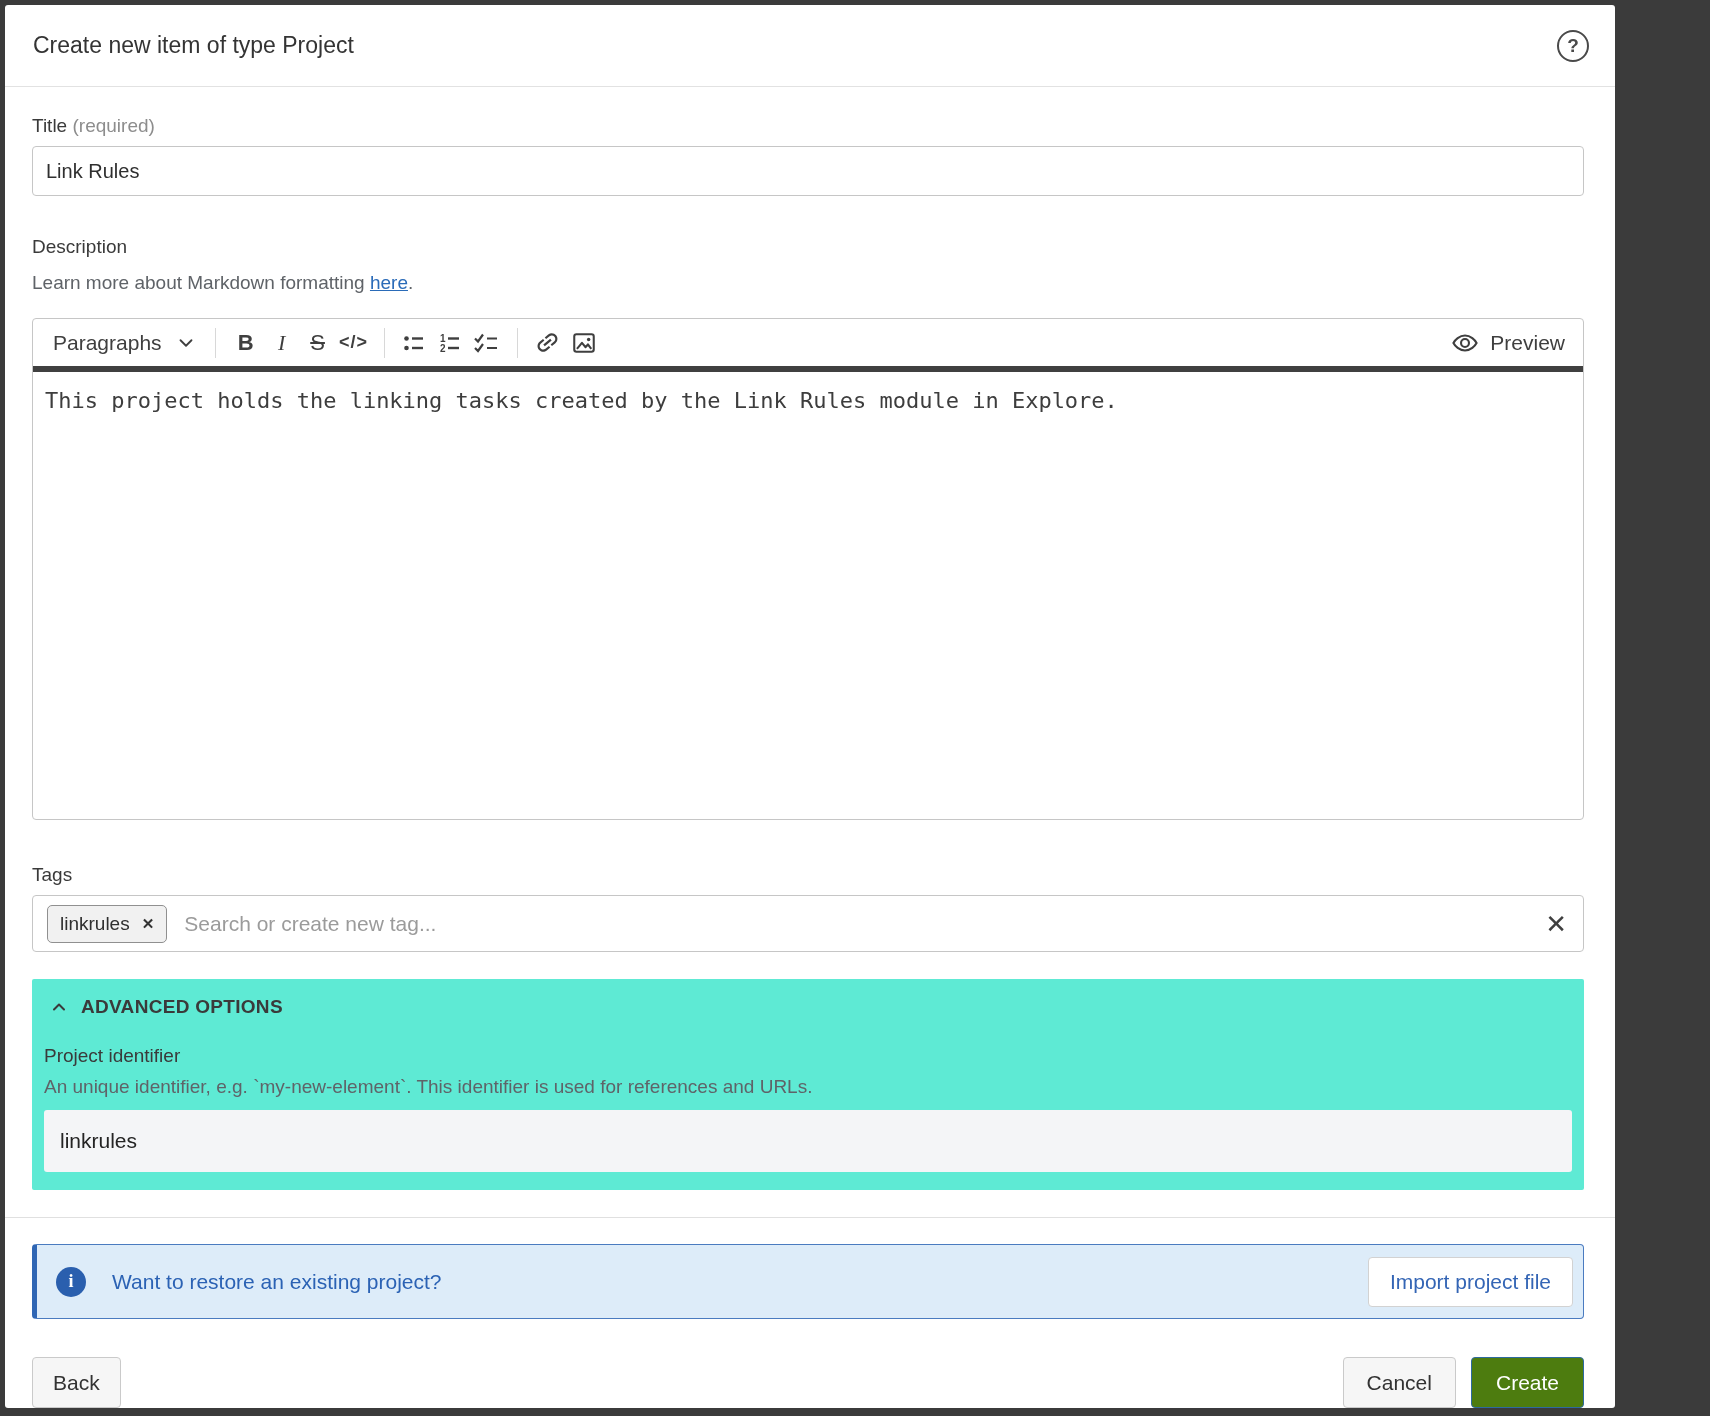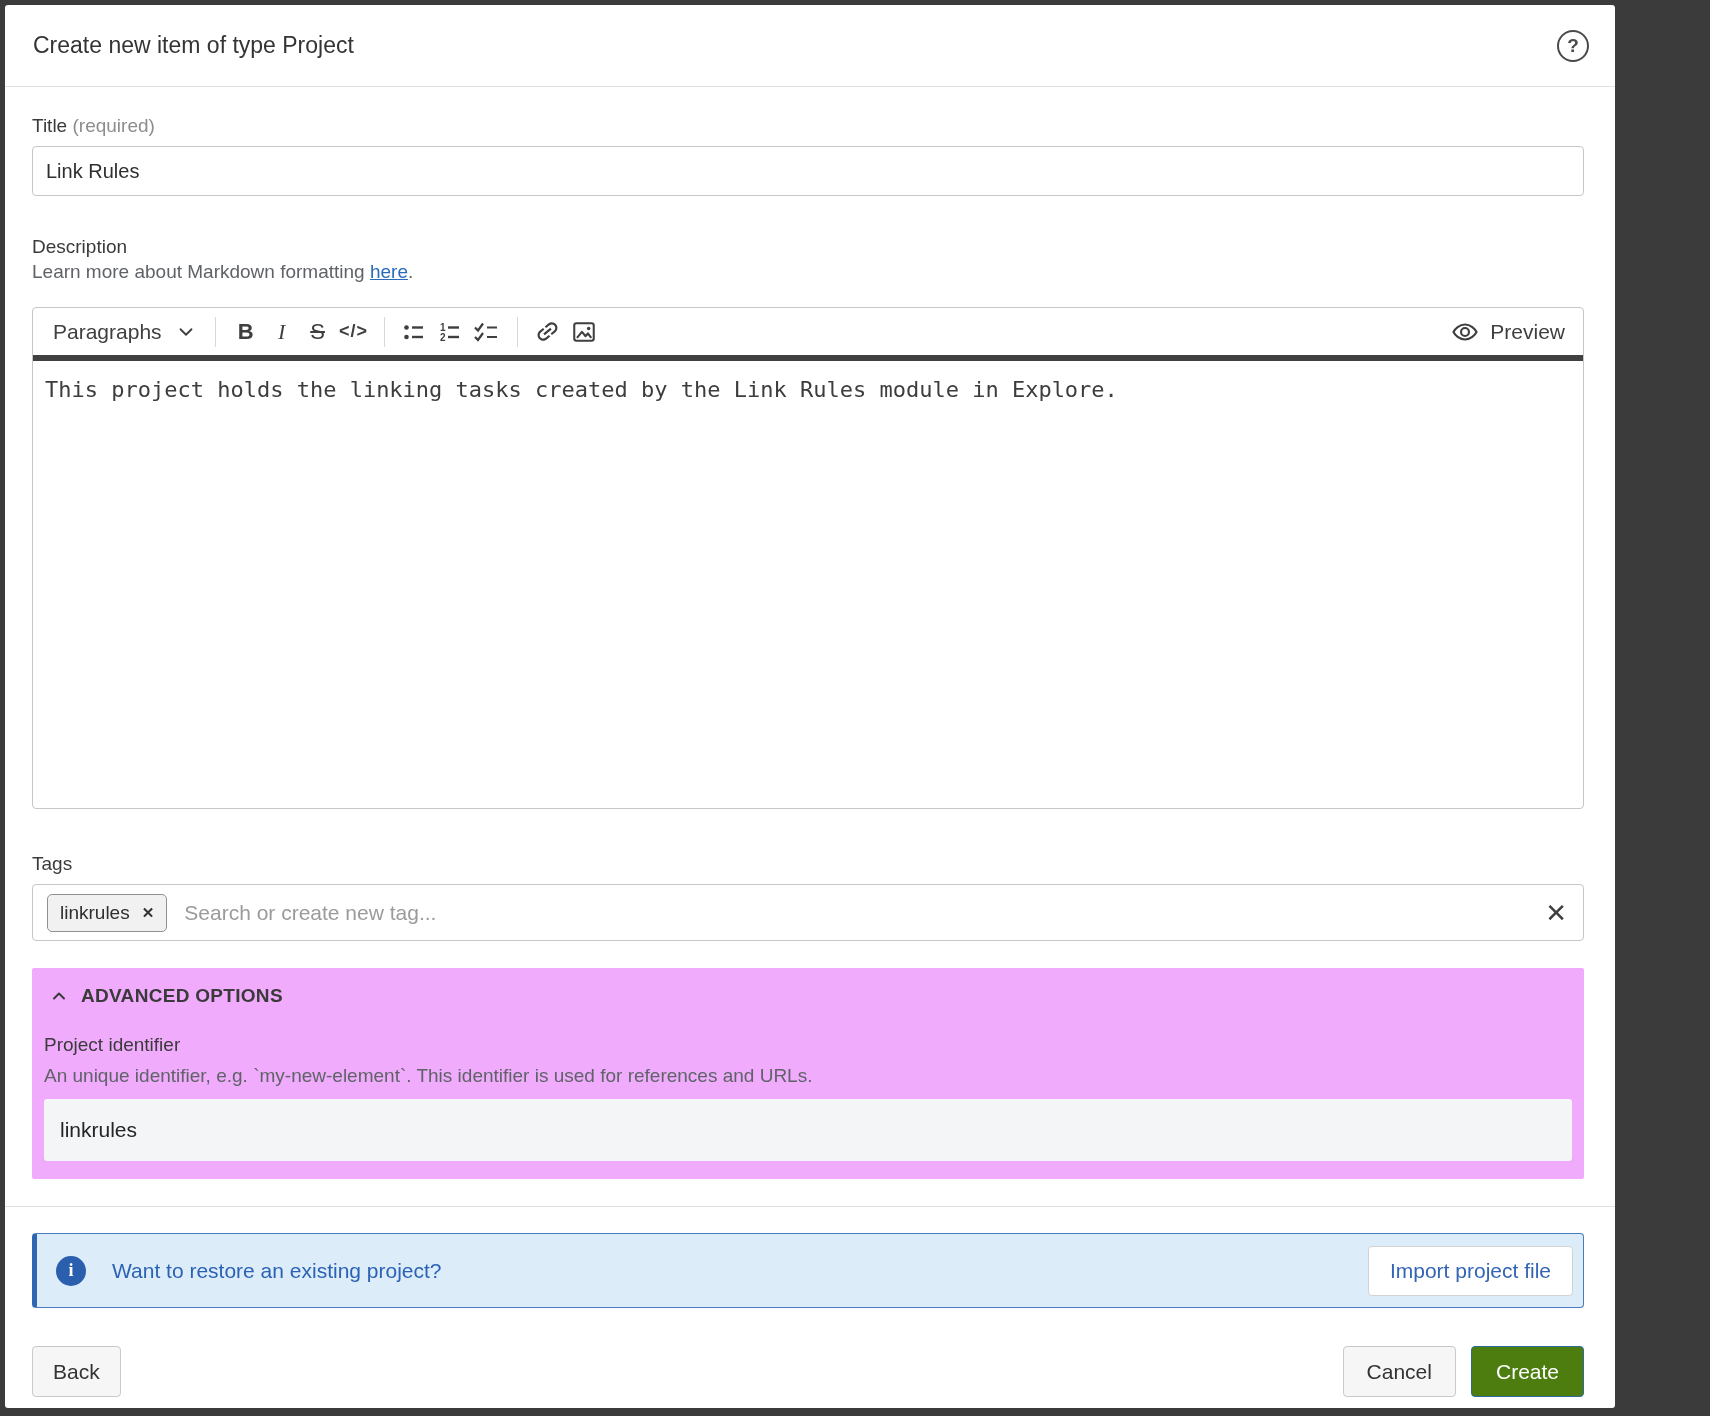--- a/index.html
+++ b/index.html
@@ -29,21 +29,21 @@
   .pad { padding-left:27px; padding-right:31px; }
   .field-label { font-size:19px; color:#3a3a3a; }
   .required { color:#8d8d8d; }
   .title-block { margin-top:28px; }
   .title-block .field-label { display:block; margin-bottom:9px; }
   .text-input {
     display:block; width:100%; height:50px; border:1px solid #c6c6c6; border-radius:4px;
     font-size:20px; padding:0 13px; color:#2f2f2f; font-family:inherit; outline:none;
   }
   .desc-label { margin-top:40px; }
-  .md-hint { margin-top:3px; font-size:19px; color:#5f6368; }
+  .md-hint { margin-top:14px; font-size:19px; color:#5f6368; }
   .md-hint a { color:#2a6bb8; text-decoration:underline; cursor:pointer; }
   
   .editor { margin-top:24px; height:502px; border:1px solid #c6c6c6; border-radius:4px;
     display:flex; flex-direction:column; overflow:hidden; }
   .editor-toolbar { flex:0 0 53px; display:flex; align-items:center; padding:0 14px;
     border-bottom:6px solid #404040; }
   .tb-sep { width:1px; height:30px; background:#d8d8d8; margin:0 12px; }
   .tb-btn { display:flex; align-items:center; justify-content:center; min-width:36px;
     height:38px; color:#3f3f3f; cursor:pointer; }
   .paragraphs-btn { gap:13px; font-size:21px; padding:0 6px; }
@@ -63,21 +63,21 @@
   .tags-box { margin-top:9px; display:flex; align-items:center; height:57px;
     border:1px solid #c6c6c6; border-radius:4px; padding:0 16px 0 14px; gap:15px; }
   .tag-chip { display:flex; align-items:center; gap:12px; background:#f1f1f1;
     border:1px solid #909090; border-radius:5px; padding:7px 12px; font-size:19px; color:#2f2f2f; }
   .chip-x { font-size:15px; font-weight:700; color:#333; cursor:pointer; line-height:1; }
   .tags-input { flex:1; border:none; outline:none; font-size:21px; color:#444;
     font-family:inherit; background:transparent; }
   .tags-input::placeholder { color:#9b9b9b; }
   .clear-x { font-size:26px; color:#3f3f3f; cursor:pointer; line-height:1; }
   
-  .advanced { margin-top:27px; background:#f0abfc; border-radius:2px;
+  .advanced { margin-top:27px; background:#5eead4; border-radius:2px;
     padding:17px 12px 18px; }
   .adv-header { display:flex; align-items:center; gap:12px; padding-left:5px; cursor:pointer; color:#3a3a3a; }
   .adv-title { font-size:19px; font-weight:700; letter-spacing:.3px; }
   .adv-label { display:block; margin-top:27px; }
   .adv-desc { margin-top:9px; font-size:19px; color:#5f6368; }
   .adv-input { margin-top:12px; display:block; width:100%; height:62px; background:#f4f5f7;
     border:none; border-radius:3px; font-size:21px; padding:0 16px; color:#242424;
     font-family:inherit; outline:none; }
   .full-divider { margin-top:27px; border-top:1px solid #e0e0e0; }
   

